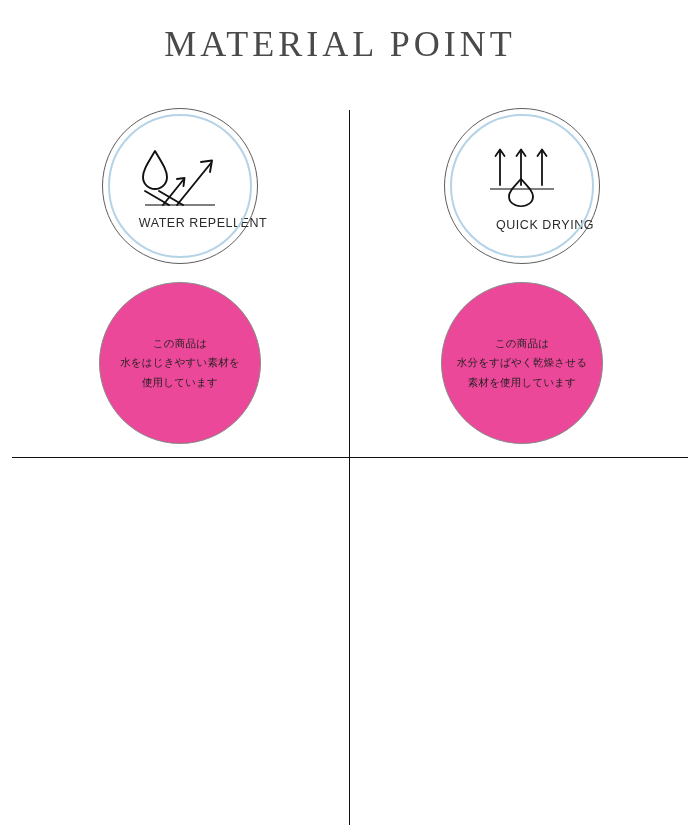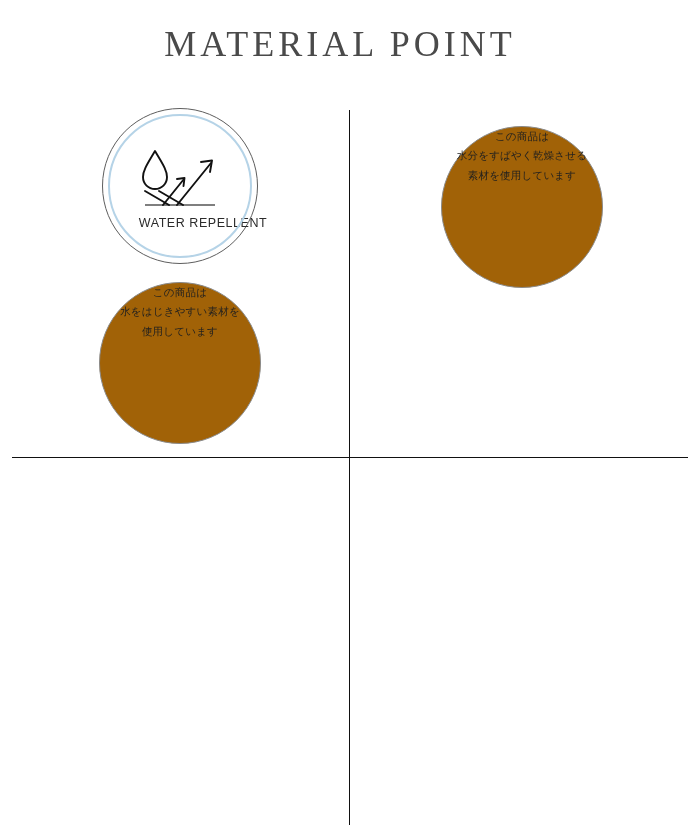--- a/index.html
+++ b/index.html
@@ -113,22 +113,23 @@
 
   
   .desc-circle {
     position: relative;
     width: 162px;
     height: 162px;
     margin: 18px auto 0;
     border-radius: 50%;
     border: 1px solid #8a8a8a;
     box-sizing: border-box;
-    background: #a16207;
+    background: #ec4899;
     display: flex;
+    align-items: center;
     justify-content: center;
   }
   .desc-text {
     text-align: center;
     font-size: 10.5px;
     line-height: 1.85;
     color: #1f1f1f;
     letter-spacing: 0.2px;
     white-space: pre-line;
   }
@@ -170,19 +171,44 @@
 
   <div class="desc-circle">
     <div class="desc-text">この商品は
 水をはじきやすい素材を
 使用しています</div>
   </div>
 </div>
 
 <div class="feature-col right">
 
+  <div class="icon-badge">
+    <div class="badge-inner">
+
+      <svg class="badge-glyph qd" viewBox="0 0 72 76">
+
+        <line x1="14" y1="44" x2="14" y2="9" stroke="#111111" stroke-width="1.8" stroke-linecap="round"></line>
+        <path d="M9.5 15 L14 8.5 L18.5 15" fill="none" stroke="#111111" stroke-width="1.8" stroke-linecap="round" stroke-linejoin="round"></path>
+
+        <line x1="35" y1="44" x2="35" y2="9" stroke="#111111" stroke-width="1.8" stroke-linecap="round"></line>
+        <path d="M30.5 15 L35 8.5 L39.5 15" fill="none" stroke="#111111" stroke-width="1.8" stroke-linecap="round" stroke-linejoin="round"></path>
+
+        <line x1="56" y1="44" x2="56" y2="9" stroke="#111111" stroke-width="1.8" stroke-linecap="round"></line>
+        <path d="M51.5 15 L56 8.5 L60.5 15" fill="none" stroke="#111111" stroke-width="1.8" stroke-linecap="round" stroke-linejoin="round"></path>
+
+        <line x1="4" y1="48" x2="68" y2="48" stroke="#555555" stroke-width="1.4"></line>
+
+        <path d="M35 52 C 42 62, 47 68, 47 74.5
+                 C 47 82, 41.6 87, 35 87
+                 C 28.4 87, 23 82, 23 74.5
+                 C 23 68, 28 62, 35 52 Z" fill="none" stroke="#111111" stroke-width="1.9" stroke-linejoin="round" transform="translate(0,-12) scale(1,0.78) translate(0,12)"></path>
+      </svg>
+
+      <div class="badge-label">QUICK DRYING</div>
+    </div>
+  </div>
 
   <div class="desc-circle">
     <div class="desc-text">この商品は
 水分をすばやく乾燥させる
 素材を使用しています</div>
   </div>
 </div>
 
 </body></html>

